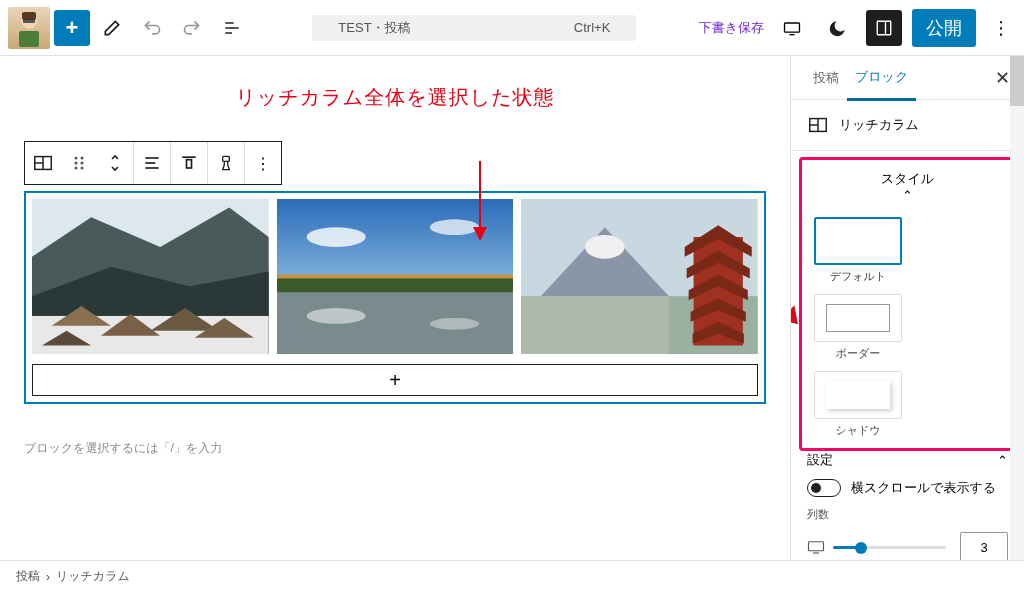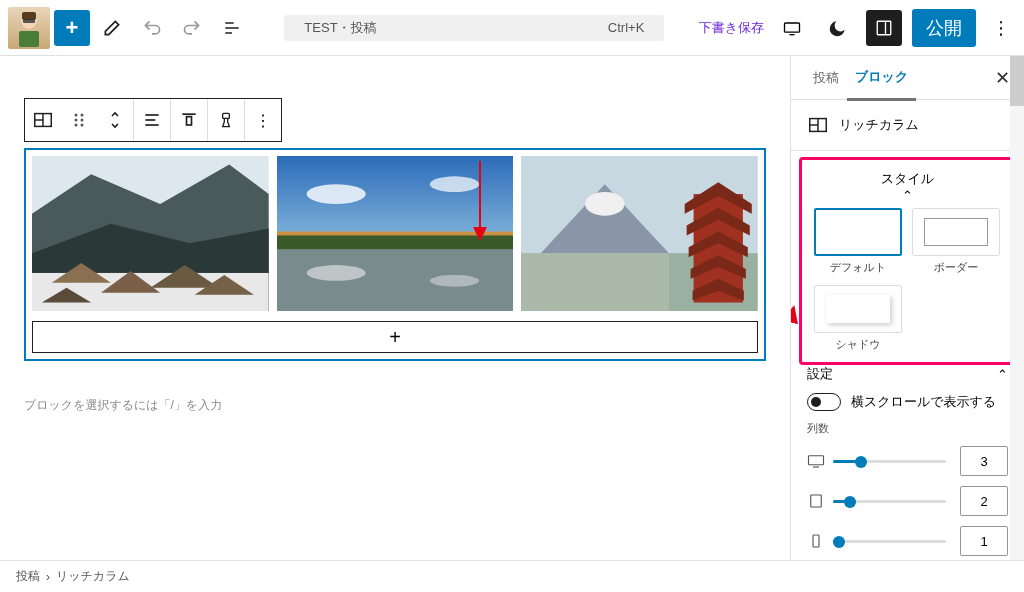--- a/index.html
+++ b/index.html
@@ -7,21 +7,21 @@
 
 
 .topbar { height: 56px; display: flex; align-items: center; padding: 0 8px; border-bottom: 1px solid #e0e0e0; gap: 4px; }
 .avatar { width: 42px; height: 42px; background: linear-gradient(180deg, #e8d5b8 0%, #c9a876 100%); border-radius: 2px; display: flex; align-items: center; justify-content: center; }
 .avatar svg { width: 32px; height: 38px; }
 .tb-btn { width: 36px; height: 36px; display: flex; align-items: center; justify-content: center; border-radius: 3px; cursor: pointer; }
 .add-btn { background: #007cba; color: #fff; font-size: 22px; font-weight: bold; }
 .tb-icon { color: #1e1e1e; }
 .tb-icon.dim { color: #999; }
 .title-wrap { flex: 1; display: flex; justify-content: center; }
-.title-bar { background: #f0f0f0; border-radius: 3px; padding: 4px 20px; width: 380px; display: flex; align-items: center; justify-content: space-between; font-size: 13px; color: #555; }
+.title-bar { background: #f0f0f0; border-radius: 3px; padding: 4px 26px; width: 324px; display: flex; align-items: center; justify-content: space-between; font-size: 13px; color: #555; }
 .tb-right { display: flex; align-items: center; gap: 10px; }
 .link-btn { color: #6d28d9; font-size: 13px; cursor: pointer; }
 .sq { width: 36px; height: 36px; display: flex; align-items: center; justify-content: center; cursor: pointer; border-radius: 3px; }
 .sq.active { background: #1e1e1e; color: #fff; }
 .publish { background: #007cba; color: #fff; padding: 7px 14px; border-radius: 3px; font-size: 18px; cursor: pointer; }
 .dots { font-size: 18px; padding: 0 6px; cursor: pointer; }
 
 
 .main { display: flex; height: 504px; }
 .editor { flex: 1; padding: 18px 24px; position: relative; overflow: hidden; }
@@ -39,26 +39,26 @@
 .columns { display: flex; gap: 8px; }
 .col { flex: 1; height: 155px; overflow: hidden; }
 .col svg { width: 100%; height: 100%; display: block; }
 .add-block { border: 1px solid #1e1e1e; margin-top: 10px; height: 32px; display: flex; align-items: center; justify-content: center; font-size: 20px; cursor: pointer; }
 .placeholder { color: #888; font-size: 12px; margin-top: 36px; }
 
 
 .sidebar { width: 234px; border-left: 1px solid #e0e0e0; overflow-y: hidden; font-size: 13px; position: relative; }
 .tabs { display: flex; padding: 0 14px; border-bottom: 1px solid #e0e0e0; align-items: center; height: 44px; }
 .tab { padding: 12px 8px; cursor: pointer; color: #666; }
-.tab.active { color: #007cba; border-bottom: 3px solid #737373; margin-bottom: -1px; font-weight: 700; }
+.tab.active { color: #007cba; border-bottom: 3px solid #0369a1; margin-bottom: -1px; font-weight: 400; }
 .tab-close { margin-left: auto; font-size: 18px; cursor: pointer; color: #333; }
 .block-head { display: flex; align-items: center; gap: 10px; padding: 14px 16px; border-bottom: 1px solid #e0e0e0; }
 .panel { padding: 0 16px; border-bottom: 1px solid #e0e0e0; }
 .panel-head { display: flex; justify-content: space-between; align-items: center; cursor: pointer; font-size: 13px; }
-.style-grid { display: flex; flex-wrap: wrap; gap: 10px; margin-top: 5px; }
+.style-grid { display: flex; flex-wrap: wrap; gap: 10px; margin-top: 14px; flex-direction: column; }
 .style-item { width: 88px; text-align: center; }
 .style-prev { width: 88px; height: 48px; border: 1px solid #ddd; border-radius: 2px; margin-bottom: 4px; background: #fff; cursor: pointer; display: flex; align-items: center; justify-content: center; }
 .style-prev.sel { border: 2px solid #007cba; }
 .style-prev .inner { width: 64px; height: 28px; }
 .style-prev.bordered .inner { border: 1px solid #999; }
 .style-prev.shadow .inner { box-shadow: 2px 2px 5px rgba(0,0,0,0.2); }
 .style-label { font-size: 11px; color: #444; }
 .style-highlight { border: 3px solid #ff0066; border-radius: 4px; padding: 8px 12px 10px; margin: 6px 8px 0; }
 .style-highlight .panel-head { padding: 2px 0 0; flex-direction: column; }
 .toggle-row { display: flex; align-items: center; gap: 10px; margin: 10px 0; }
@@ -141,20 +141,21 @@
         </svg>
       </div>
     <div class="publish">公開</div>
     <div class="dots">⋮</div>
   </div>
 </div>
 
 <div class="main">
 
   <div class="editor">
+    <div class="annotation">リッチカラム全体を選択した状態</div>
     <svg class="arrow-svg" width="60" height="90">
         <defs>
           <marker id="ah" markerWidth="7" markerHeight="7" refX="5" refY="3.5" orient="auto">
             <polygon points="0 0, 7 3.5, 0 7" fill="#e60012"></polygon>
           </marker>
         </defs>
         <line x1="30" y1="0" x2="30" y2="76" stroke="#e60012" stroke-width="2" marker-end="url(#ah)"></line>
       </svg>
 
     

